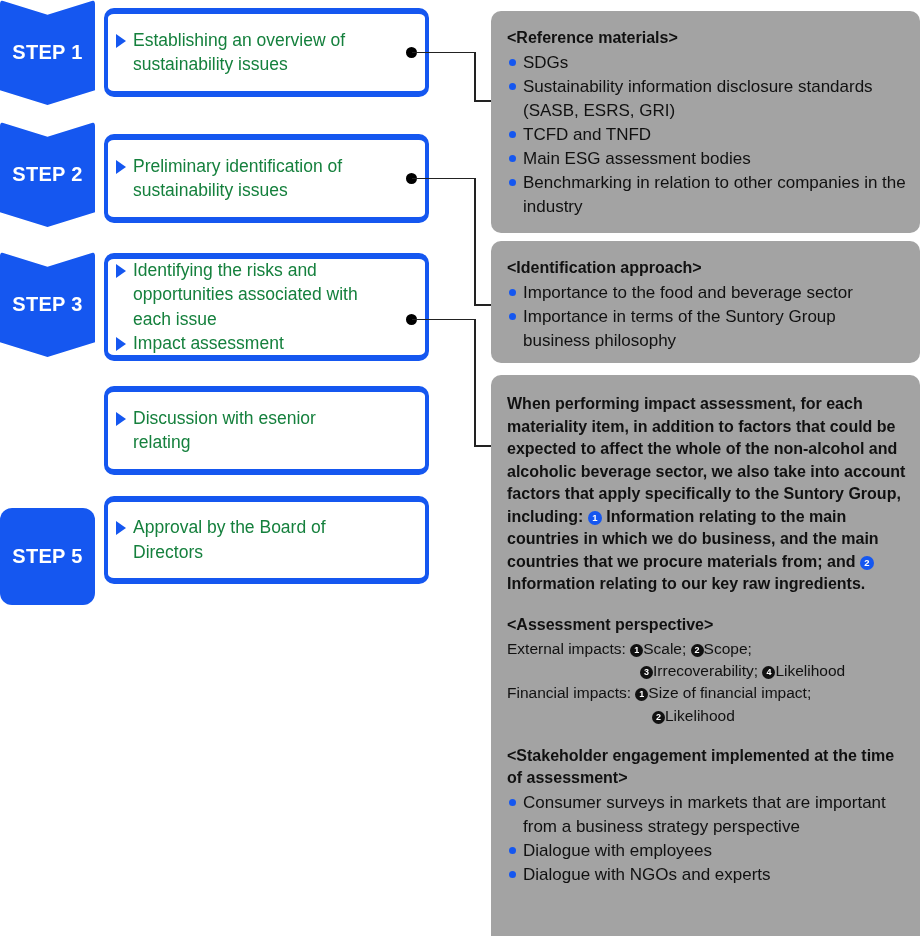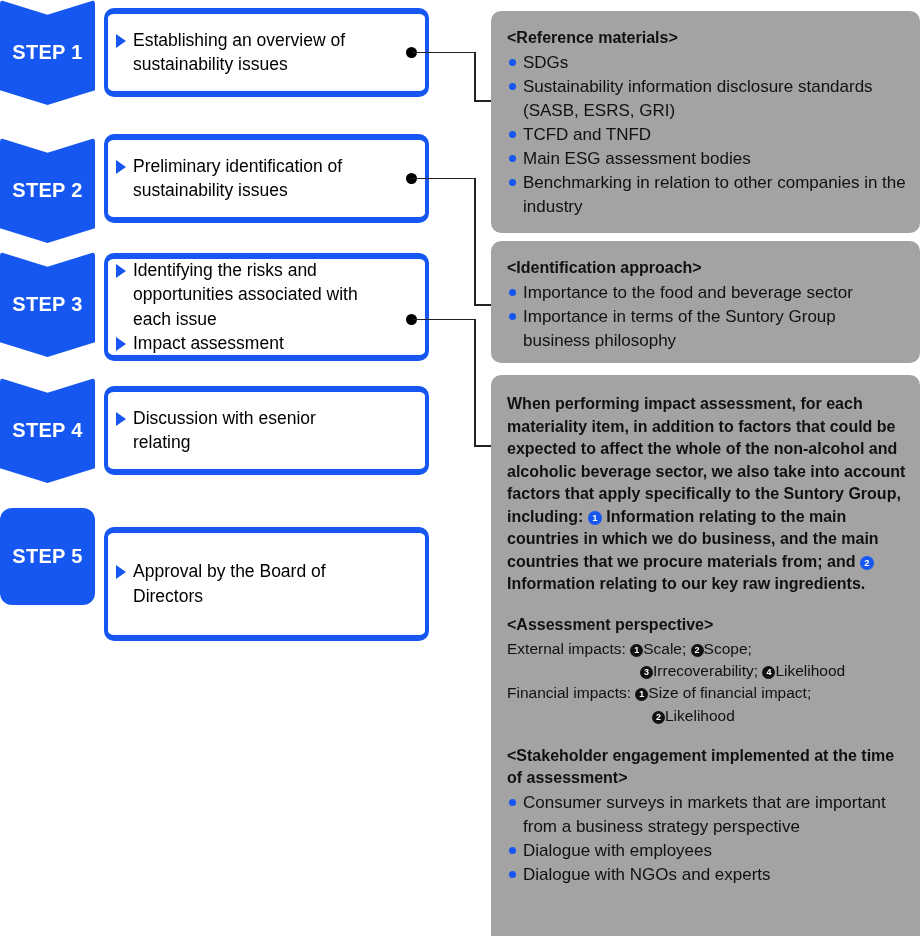--- a/index.html
+++ b/index.html
@@ -46,21 +46,21 @@
     display: flex;
     align-items: center;
     padding: 6px 14px 6px 4px;
   }
   .step-box-inner { width: 100%; }
   .box-line {
     display: flex;
     align-items: flex-start;
     font-size: 17.5px;
     line-height: 1.33;
-    color: #000000;
+    color: #15803d;
     font-weight: 500;
   }
   .box-line + .box-line { margin-top: 1px; }
   .tri {
     flex: 0 0 auto;
     width: 0; height: 0;
     border-left: 10px solid #1557f0;
     border-top: 7px solid transparent;
     border-bottom: 7px solid transparent;
     margin: 5px 7px 0 4px;
@@ -157,21 +157,21 @@
         <span class="tri hidden"></span>
         <span class="box-text">sustainability issues</span>
       </div>
     </div>
   </div>
   <div class="conn-dot" style="left:406px;top:47px;"></div>
   <div class="conn-line conn-h" style="left:412px;top:51.5px;width:64px;"></div>
   <div class="conn-line conn-v" style="left:474px;top:51.5px;height:50px;"></div>
   <div class="conn-line conn-h" style="left:474px;top:100px;width:20px;"></div>
 
-  <div class="step-badge chevron" style="top:138px;height:105px;">
+  <div class="step-badge chevron" style="top:122px;height:105px;">
     <span>STEP 2</span>
   </div>
   <div class="step-box" style="top:134px;height:89px;">
     <div class="step-box-inner">
       <div class="box-line">
         <span class="tri"></span>
         <span class="box-text">Preliminary identification of</span>
       </div>
       <div class="box-line">
         <span class="tri hidden"></span>
@@ -205,40 +205,37 @@
         <span class="tri"></span>
         <span class="box-text">Impact assessment</span>
       </div>
     </div>
   </div>
   <div class="conn-dot" style="left:406px;top:314px;"></div>
   <div class="conn-line conn-h" style="left:412px;top:318.5px;width:64px;"></div>
   <div class="conn-line conn-v" style="left:474px;top:318.5px;height:128px;"></div>
   <div class="conn-line conn-h" style="left:474px;top:445px;width:20px;"></div>
 
-  <div class="step-badge chevron" style="top:378px;height:105px;">
-    <span>STEP 4</span>
-  </div>
   <div class="step-box" style="top:386px;height:89px;">
     <div class="step-box-inner">
       <div class="box-line">
         <span class="tri"></span>
         <span class="box-text">Discussion with esenior</span>
       </div>
       <div class="box-line">
         <span class="tri hidden"></span>
         <span class="box-text">relating</span>
       </div>
     </div>
   </div>
 
   <div class="step-badge plain" style="top:508px;height:97px;">
     <span>STEP 5</span>
   </div>
-  <div class="step-box" style="top:527px;height:114px;">
+  <div class="step-box" style="top:496px;height:88px;">
     <div class="step-box-inner">
       <div class="box-line">
         <span class="tri"></span>
         <span class="box-text">Approval by the Board of</span>
       </div>
       <div class="box-line">
         <span class="tri hidden"></span>
         <span class="box-text">Directors</span>
       </div>
     </div>

